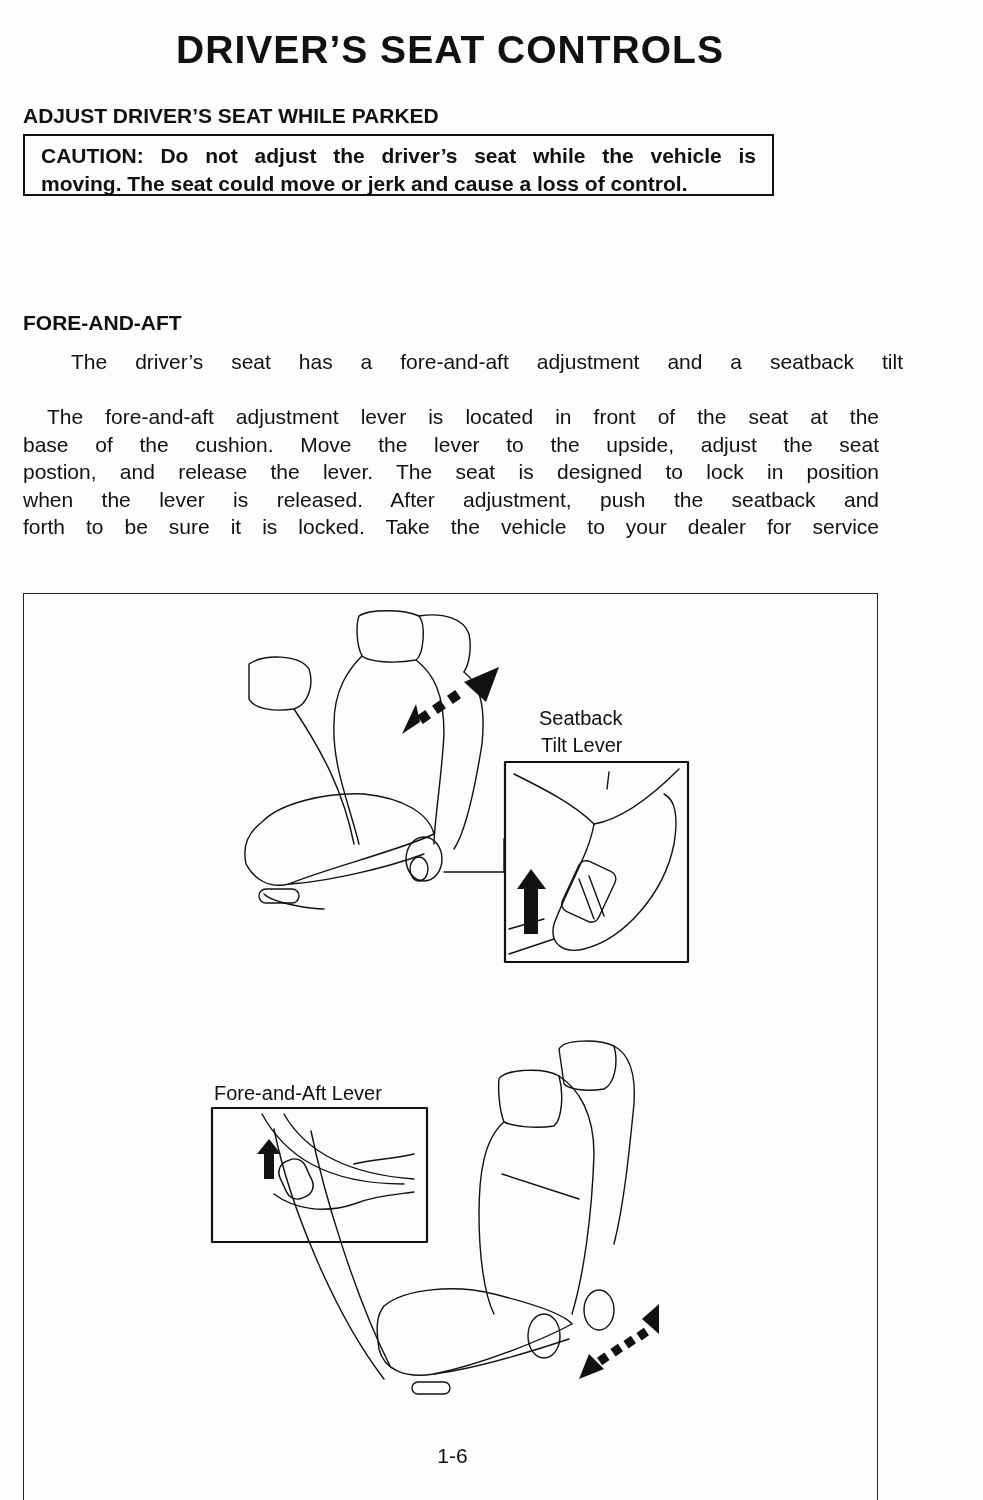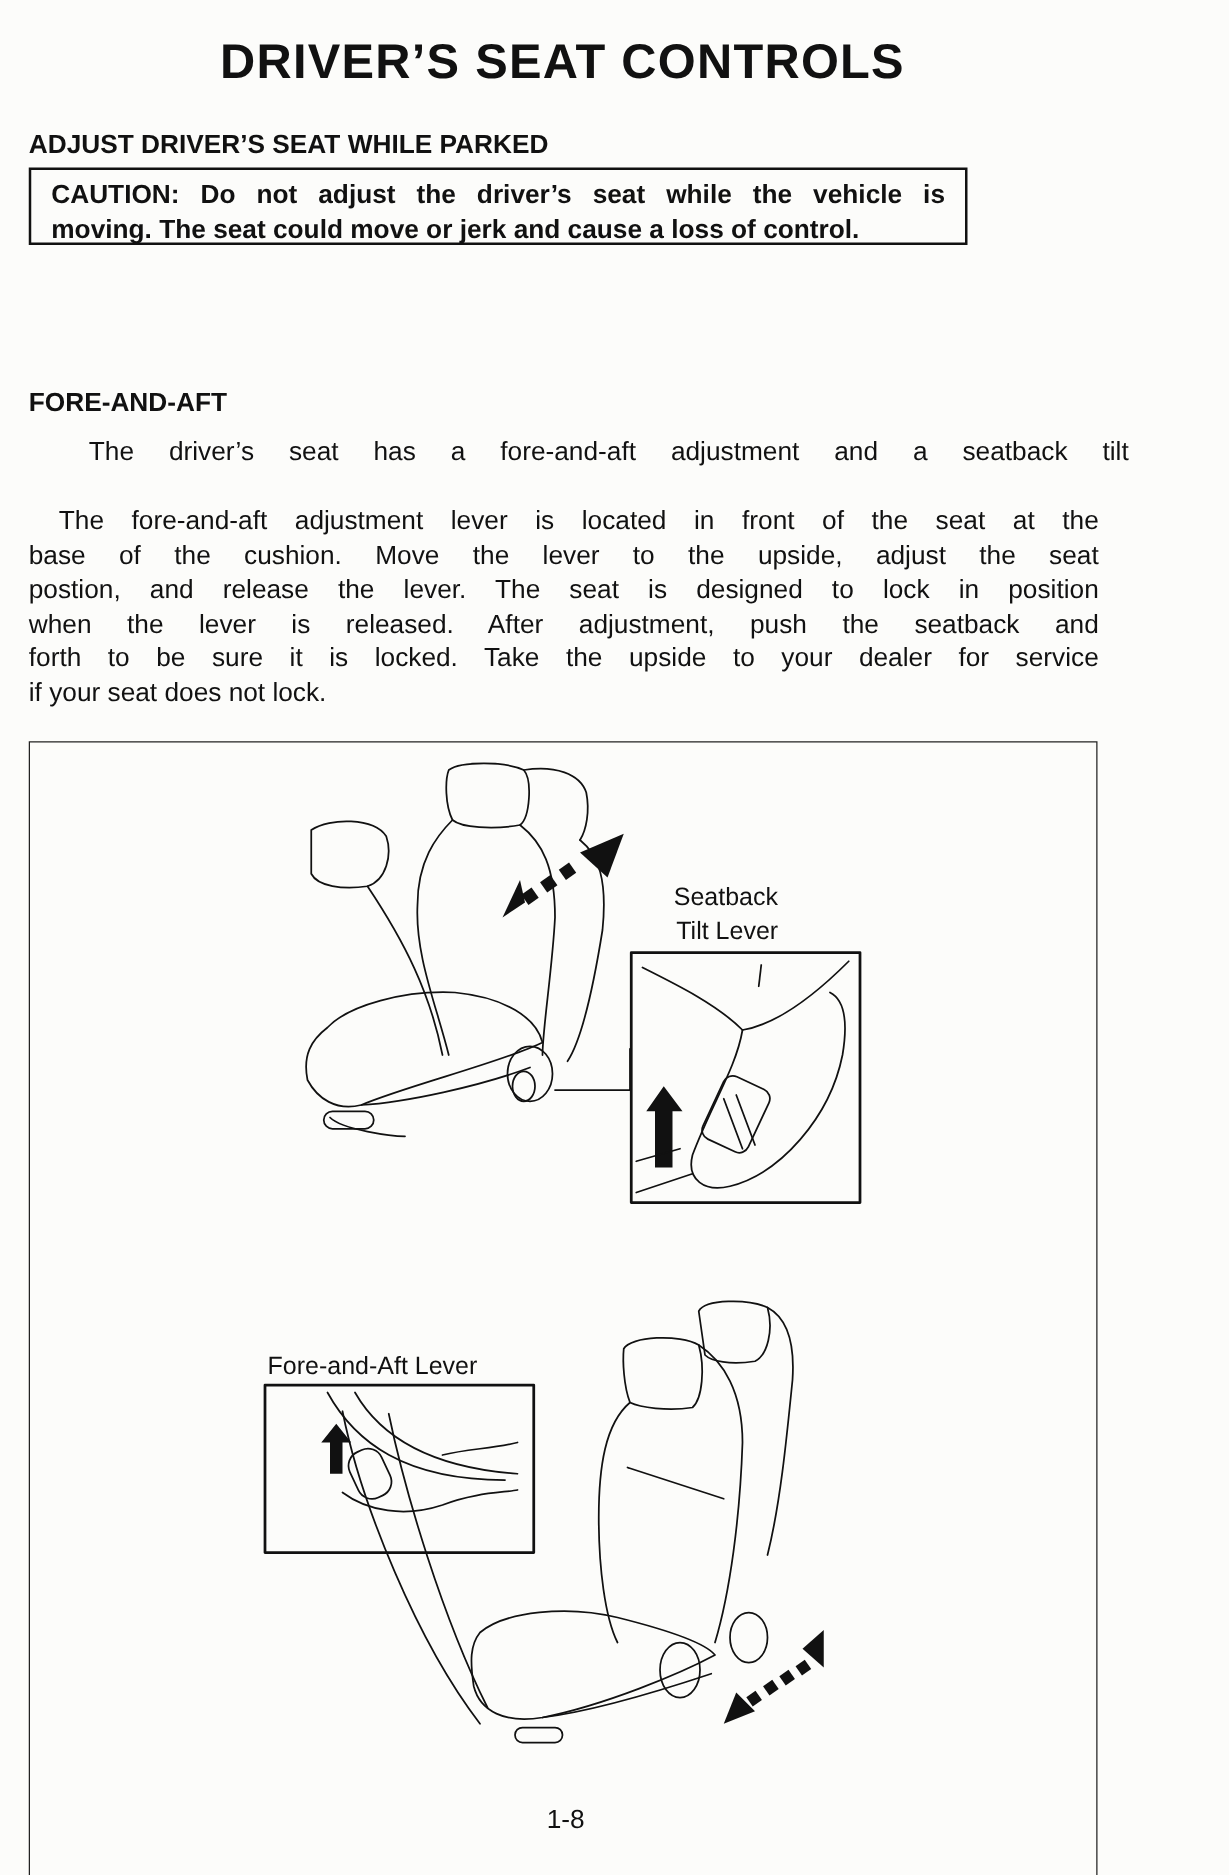--- a/index.html
+++ b/index.html
@@ -70,22 +70,21 @@
 
 <div class="para" style="top:348px;margin-left:24px;">
   <span class="line indent just">The driver’s seat has a fore-and-aft adjustment and a seatback tilt</span>
 </div>
 
 <div class="para" style="top:403px;">
   <span class="line indent just">The fore-and-aft adjustment lever is located in front of the seat at the</span>
   <span class="line just">base of the cushion. Move the lever to the upside, adjust the seat</span>
   <span class="line just">postion, and release the lever. The seat is designed to lock in position</span>
   <span class="line just">when the lever is released. After adjustment, push the seatback and</span>
-  <span class="line just">forth to be sure it is locked. Take the upside to your dealer for service</span>
-  <span class="line">if your seat does not lock.</span>
+  <span class="line just">forth to be sure it is locked. Take the vehicle to your dealer for service</span>
 </div>
 
 <div class="figure">
   <svg width="855" height="808" viewBox="0 0 855 808" fill="none" stroke="#111" stroke-width="1.4" stroke-linejoin="round" stroke-linecap="round">
 
     <g>
 
       <path d="M225 70 C240 60 275 60 285 75 C290 90 285 110 270 115 C250 118 230 115 225 105 Z"></path>
       <path d="M270 115 C300 160 320 200 330 250"></path>
 
@@ -172,13 +171,13 @@
       <g fill="#111" stroke="none">
         <polygon points="240,585 240,560 233,560 245,545 257,560 250,560 250,585"></polygon>
       </g>
     </g>
   </svg>
   <div class="fig-label" style="left:515px;top:113px;">Seatback</div>
   <div class="fig-label" style="left:517px;top:140px;">Tilt Lever</div>
   <div class="fig-label" style="left:190px;top:488px;">Fore-and-Aft Lever</div>
 </div>
 
-<div class="page-number">1-8</div>
+<div class="page-number">1-6</div>
 
 </body></html>

